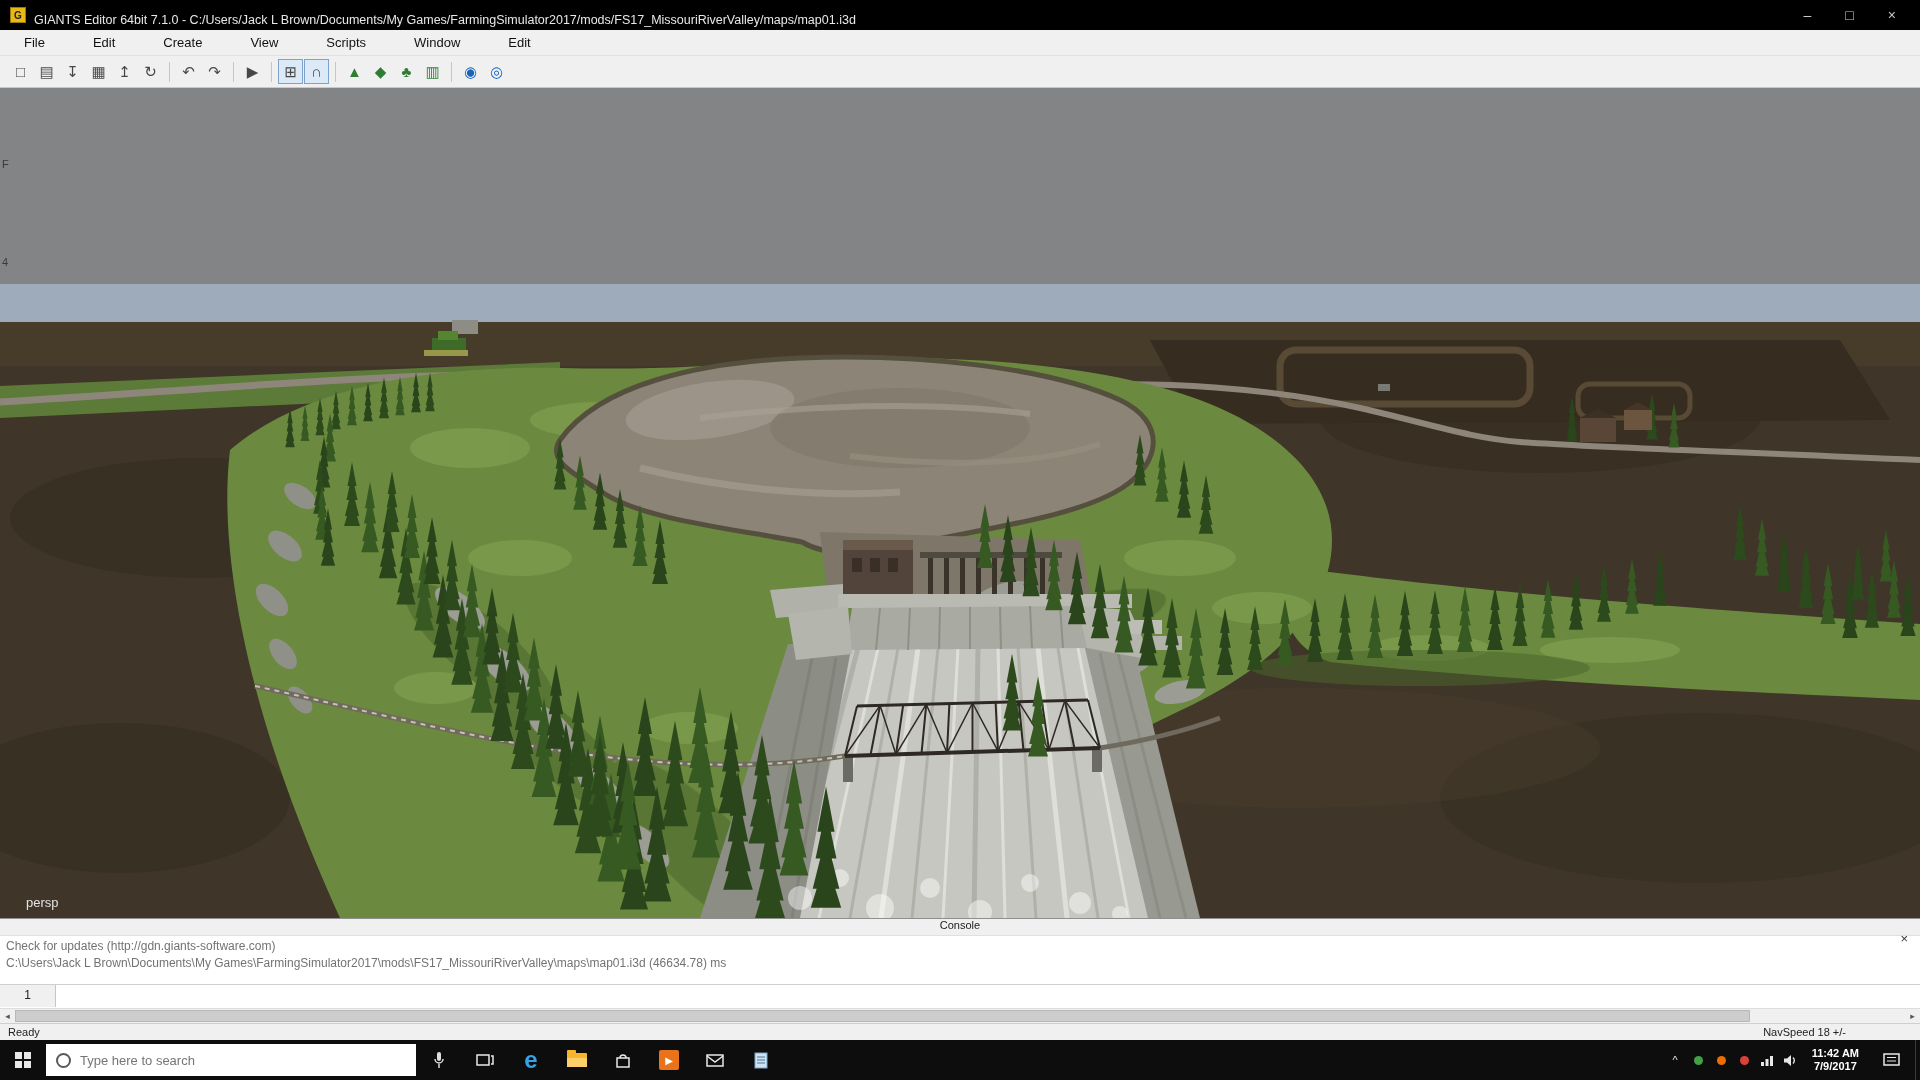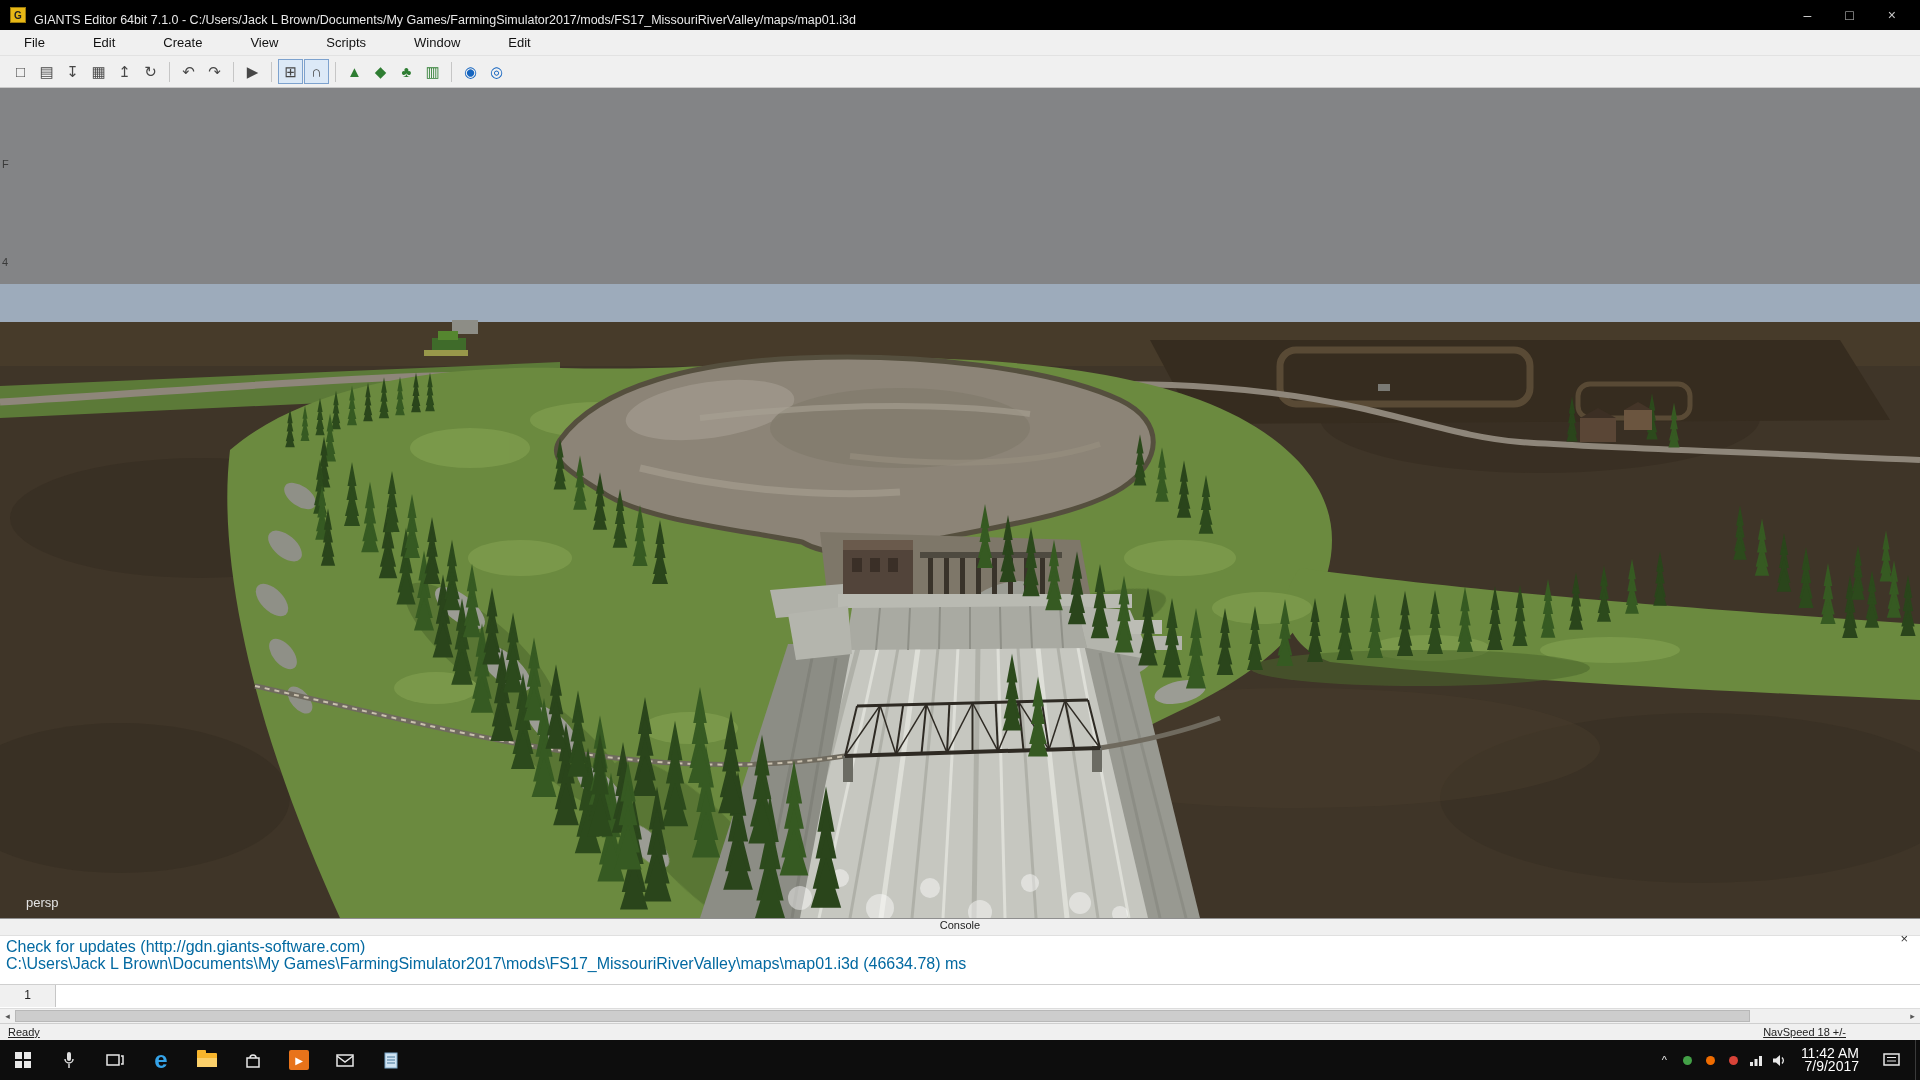--- a/index.html
+++ b/index.html
@@ -37,38 +37,38 @@
   .persp-label { position:absolute; left:26px; bottom:8px; font-size:13px; color:#e3e3e3; }
   .edge-mark { position:absolute; left:2px; font-size:11px; color:#3a3a3a; }
   .edge-mark.m1 { top:70px; } .edge-mark.m2 { top:168px; }
 
   
   .console-panel { position:absolute; top:918px; left:0; width:1920px; height:90px; background:#fff;
                    border-top:1px solid #8f8f8f; }
   .console-header { height:17px; background:#f0f0f0; display:flex; align-items:center;
                     font-size:11px; color:#222; padding:0 6px; border-bottom:1px solid #e0e0e0;flex-direction:column; }
   .console-close { margin-left:auto; font-size:13px; color:#333; padding:0 6px; }
-  .console-body { height:48px; padding:2px 6px; font-size:16px; color:#0369a1; line-height:17px; }
+  .console-body { height:48px; padding:2px 6px; font-size:12px; color:#737373; line-height:17px; }
   .script-row { height:23px; display:flex; border-top:1px solid #cfcfcf; }
   .line-gutter { width:56px; background:#f0f0f0; border-right:1px solid #c6c6c6; text-align:center;
                  font-size:12px; color:#222; line-height:21px; }
   .script-line { flex:1; background:#fff; }
 
   
   .hscroll { position:absolute; top:1008px; left:0; width:1920px; height:15px; background:#f0f0f0;
              display:flex; align-items:center; border-top:1px solid #ddd; }
   .scroll-arrow { width:15px; text-align:center; font-size:9px; color:#555; }
   .scroll-track { flex:1; position:relative; height:100%; }
   .scroll-thumb { position:absolute; left:0; top:1px; bottom:1px; width:1735px;
                   background:#cdcdcd; border:1px solid #b8b8b8; }
 
   
   .statusbar { position:absolute; top:1023px; left:0; width:1920px; height:17px; background:#f0f0f0;
                display:flex; align-items:center; font-size:11px; color:#222; padding:0 8px;
-               border-top:1px solid #cfcfcf;text-decoration:underline; }
+               border-top:1px solid #cfcfcf; }
   .status-right { margin-left:auto; padding-right:66px; }
 
   
   .taskbar { position:absolute; top:1040px; left:0; width:1920px; height:40px; background:#0d0d0d;
              display:flex; align-items:center; color:#fff; }
   .start { width:46px; height:100%; display:grid; place-items:center; }
   .win-logo { width:16px; height:16px; display:grid; grid-template-columns:1fr 1fr;
               grid-template-rows:1fr 1fr; gap:2px; }
   .win-logo span { background:#e8e8e8; }
   .search-box { width:370px; height:32px; background:#fff; display:flex; align-items:center;
@@ -81,21 +81,21 @@
   .folder { position:relative; width:20px; height:14px; background:#f7b52c; border-radius:1px; display:block; }
   .folder i { position:absolute; top:-3px; left:0; width:9px; height:4px; background:#f7b52c;
               border-radius:1px 1px 0 0; display:block; }
   .folder em { position:absolute; bottom:0; left:0; width:20px; height:9px; background:#fbd06a; display:block; }
   .movies { width:20px; height:20px; background:#e8731a; display:grid; place-items:center;
             color:#fff; font-size:10px; border-radius:2px; }
   .tray { margin-left:auto; display:flex; align-items:center; height:100%; }
   .tray-icon { width:23px; height:100%; display:grid; place-items:center; font-size:11px; color:#e8e8e8; }
   .dot { width:9px; height:9px; border-radius:50%; display:block; }
   .dot.green { background:#43a047; } .dot.orange { background:#ef6c00; } .dot.red { background:#d84338; }
-  .clock { text-align:right; font-size:14px; line-height:13px; padding:0 10px; color:#fff; }
+  .clock { text-align:center; font-size:11px; line-height:13px; padding:0 10px; color:#fff;font-weight:bold; }
   .show-desktop { width:5px; height:100%; border-left:1px solid #3a3a3a; }
 </style>
 </head>
 <body>
 
 <div class="app">
 
   <div class="titlebar">
     <div class="app-icon">G</div>
     <span class="title-text">GIANTS Editor 64bit 7.1.0 - C:/Users/Jack L Brown/Documents/My Games/FarmingSimulator2017/mods/FS17_MissouriRiverValley/maps/map01.i3d</span>
@@ -507,20 +507,24 @@
 
   <div class="taskbar">
     <div class="start">
       <div class="win-logo">
           <span></span>
           <span></span>
           <span></span>
           <span></span>
         </div>
     </div>
+    <div class="search-box">
+      <span class="cortana"></span>
+      <input placeholder="Type here to search" style="">
+    </div>
     <div class="tb-icon">
       <svg width="14" height="18">
           <rect x="5" y="1" width="4" height="9" rx="2" fill="#ddd"></rect>
           <path d="M3 8 a4 4 0 0 0 8 0" stroke="#ddd" stroke-width="1.5" fill="none"></path>
           <line x1="7" y1="13" x2="7" y2="17" stroke="#ddd" stroke-width="1.5"></line>
         </svg>
     </div>
     <div class="tb-icon">
       <svg width="18" height="16">
           <rect x="1" y="3" width="12" height="10" fill="none" stroke="#e8e8e8" stroke-width="1.5"></rect>

